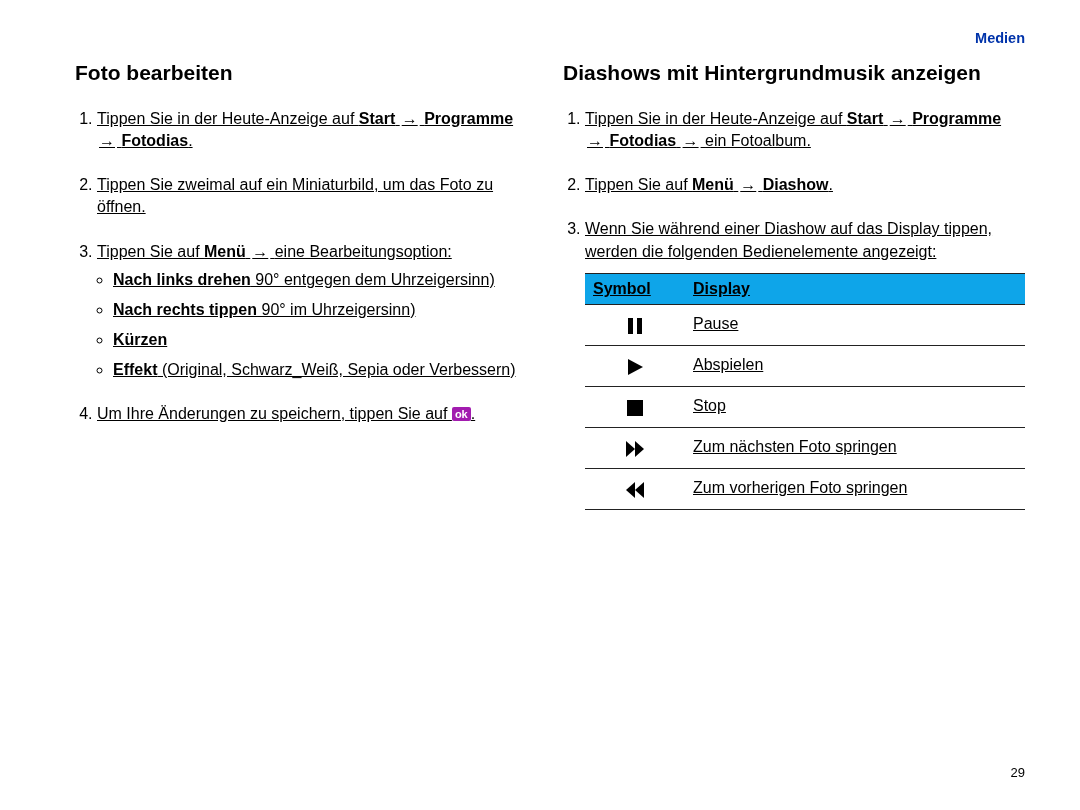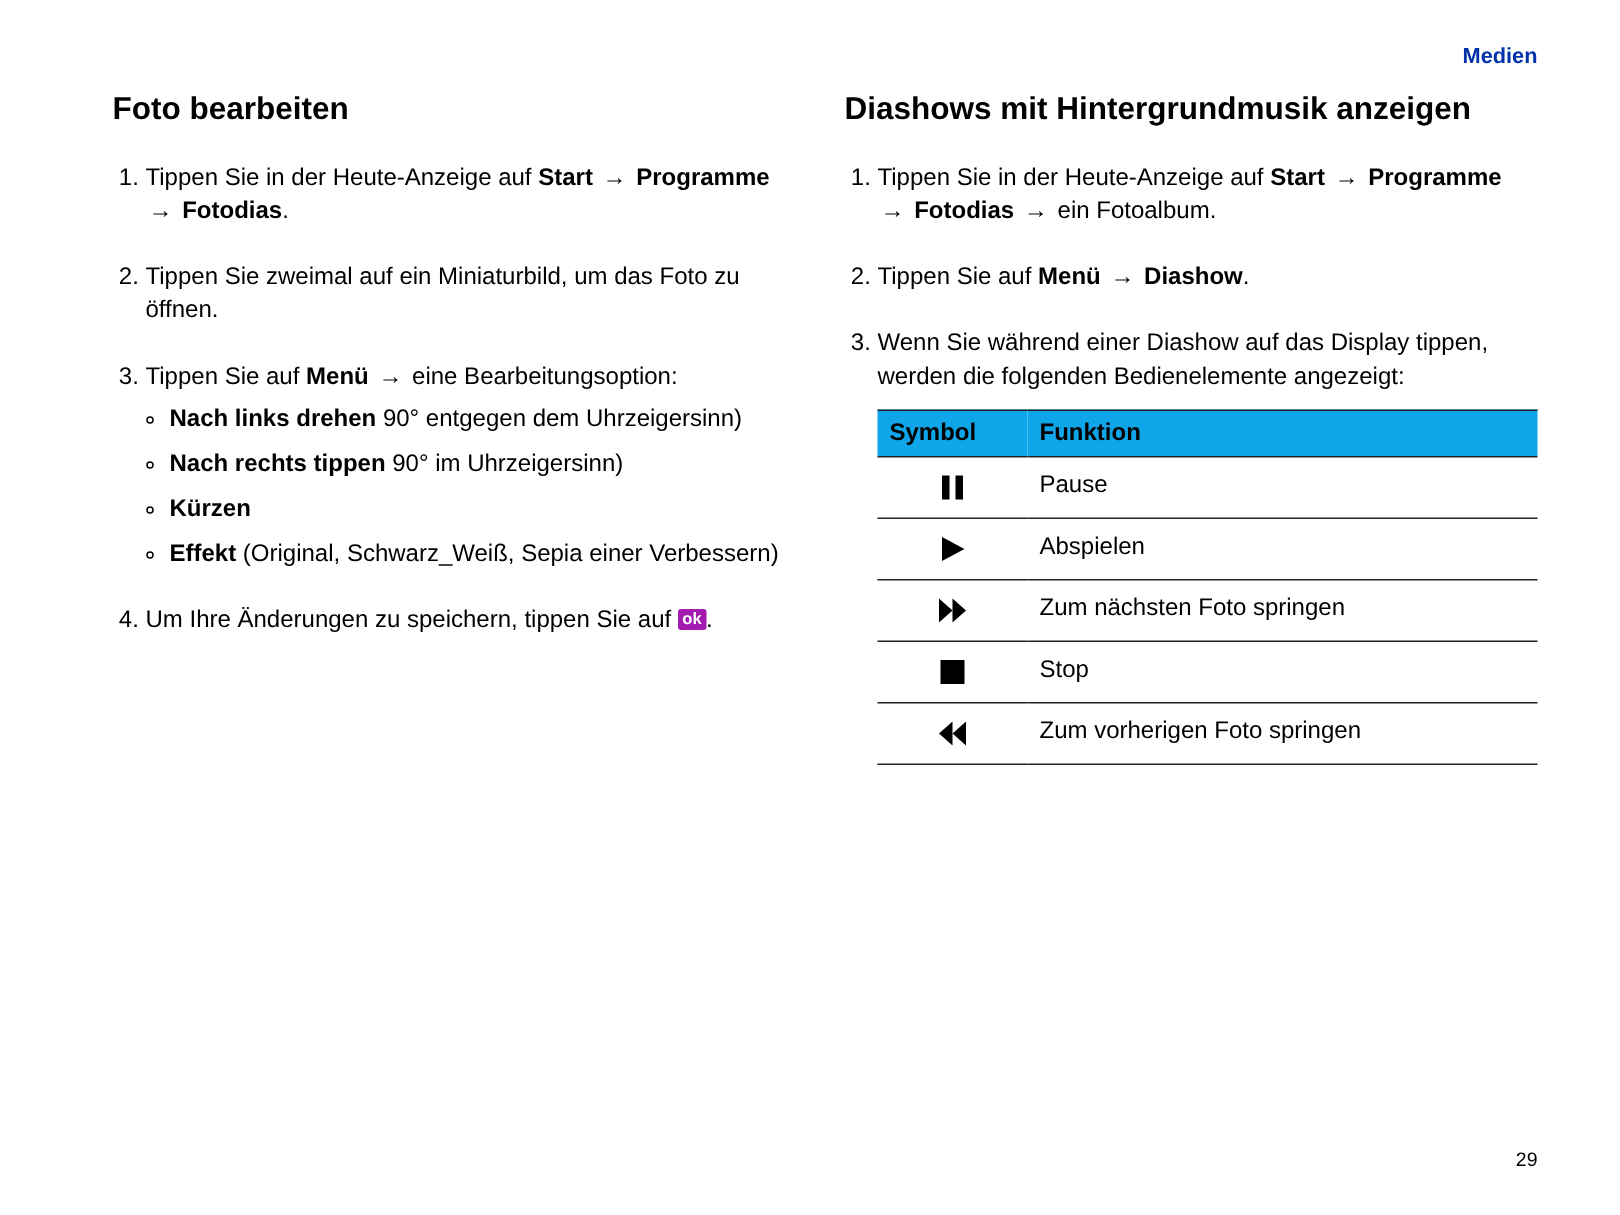--- a/index.html
+++ b/index.html
@@ -41,20 +41,21 @@
     line-height: 1.25;
   }
   ol {
     margin: 0;
     padding-left: 20px;
     list-style-position: outside;
   }
   ol > li {
     margin: 22px 0 14px 2px;
     line-height: 1.38;
+    text-decoration: underline;
   }
   ul {
     margin: 4px 0 0 0;
     padding-left: 16px;
   }
   ul > li {
     margin: 6px 0 8px 0;
     line-height: 1.38;
   }
   .arrow { padding: 0 2px; }
@@ -133,21 +134,21 @@
             <li>
               <b>Nach links drehen</b><span> 90° entgegen dem Uhrzeigersinn)</span>
             </li>
             <li>
               <b>Nach rechts tippen</b><span> 90° im Uhrzeigersinn)</span>
             </li>
             <li>
               <b>Kürzen</b>
             </li>
             <li>
-              <b>Effekt</b><span> (Original, Schwarz_Weiß, Sepia einer Verbessern)</span>
+              <b>Effekt</b><span> (Original, Schwarz_Weiß, Sepia oder Verbessern)</span>
             </li>
           </ul>
         </li>
         <li>
           <span>Um Ihre Änderungen zu speichern, tippen Sie auf </span>
           <span class="icon-ok">ok</span><span>.</span>
         </li>
       </ol>
     </div>
 
@@ -169,47 +170,47 @@
           <b>Menü</b>
           <b class="arrow">→</b>
           <b>Diashow</b>.
         </li>
         <li>
           <span>Wenn Sie während einer Diashow auf das Display tippen, werden die folgenden Bedienelemente angezeigt:</span>
           <table>
             <tbody>
                 <tr>
               <th>Symbol</th>
-              <th>Funktion</th>
+              <th>Display</th>
             </tr>
             <tr>
               <td class="symcell"><span class="svgicon"><svg viewBox="0 0 20 20">
                         <rect x="3" y="2" width="5" height="16" fill="#000"></rect>
                         <rect x="12" y="2" width="5" height="16" fill="#000"></rect>
                       </svg></span></td>
               <td>Pause</td>
             </tr>
             <tr>
               <td class="symcell"><span class="svgicon"><svg viewBox="0 0 20 20">
                         <polygon points="3,2 18,10 3,18" fill="#000"></polygon>
                       </svg></span></td>
               <td>Abspielen</td>
             </tr>
             <tr>
               <td class="symcell"><span class="svgicon"><svg viewBox="0 0 20 20">
+                        <rect x="2" y="2" width="16" height="16" fill="#000"></rect>
+                      </svg></span></td>
+              <td>Stop</td>
+            </tr>
+            <tr>
+              <td class="symcell"><span class="svgicon"><svg viewBox="0 0 20 20">
                         <polygon points="1,2 10,10 1,18" fill="#000"></polygon>
                         <polygon points="10,2 19,10 10,18" fill="#000"></polygon>
                       </svg></span></td>
               <td>Zum nächsten Foto springen</td>
-            </tr>
-            <tr>
-              <td class="symcell"><span class="svgicon"><svg viewBox="0 0 20 20">
-                        <rect x="2" y="2" width="16" height="16" fill="#000"></rect>
-                      </svg></span></td>
-              <td>Stop</td>
             </tr>
             <tr>
               <td class="symcell"><span class="svgicon"><svg viewBox="0 0 20 20">
                         <polygon points="10,2 1,10 10,18" fill="#000"></polygon>
                         <polygon points="19,2 10,10 19,18" fill="#000"></polygon>
                       </svg></span></td>
               <td>Zum vorherigen Foto springen</td>
             </tr>
           </tbody>
             </table>

